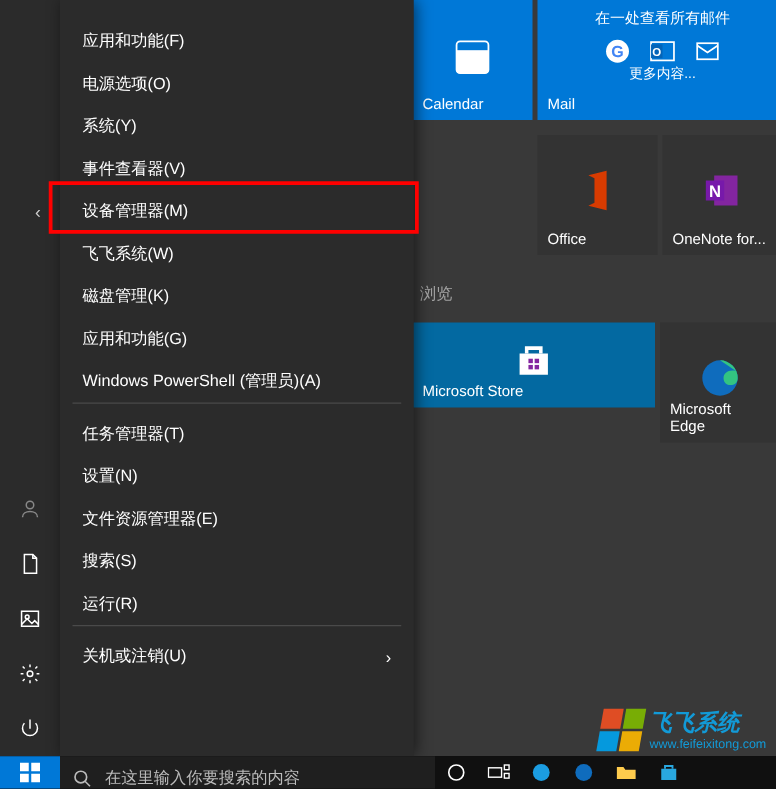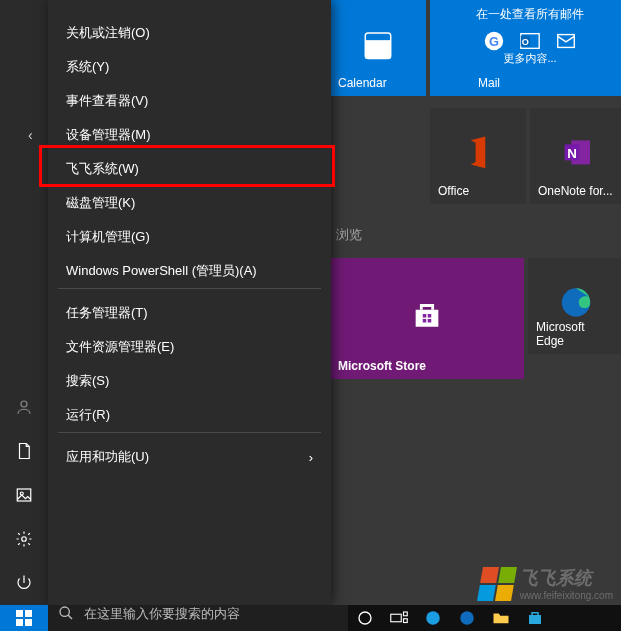--- a/index.html
+++ b/index.html
@@ -15,23 +15,23 @@
   .section-title { position: absolute; color: #a3a3a3; font-size: 13px; }
   .winx { position: absolute; left: 48px; top: 0; width: 283px; height: 605px; background: #2b2b2b; box-shadow: 2px 0 12px rgba(0,0,0,.6); }
   .winx-item { height: 34px; display: flex; align-items: center; padding: 0 18px; color: #fff; font-size: 13px; cursor: default; position: relative; }
   .winx-item.sep::after { content: ""; position: absolute; left: 10px; right: 10px; bottom: -1px; height: 1px; background: #4a4a4a; }
   .winx-item .chev { position: absolute; right: 18px; color: #fff; }
   .highlight { position: absolute; border: 3px solid #ff0000; pointer-events: none; }
   .arrow-ind { position: absolute; left: -20px; top: 50%; transform: translateY(-50%); color: #d0d0d0; font-size: 14px; }
   .taskbar { position: absolute; left: 0; bottom: 0; width: 621px; height: 26px; background: #101010; display: flex; align-items: center; }
   .tb-btn { width: 34px; height: 26px; display: flex; align-items: center; justify-content: center; color: #fff; font-size: 14px; }
   .tb-start { width: 48px; background: #0078d7; }
-  .tb-search { flex: 0 0 300px; height: 26px; background: #1f1f1f; display: flex; align-items: flex-start; color: #bbb; font-size: 13px; padding-left: 10px; }
+  .tb-search { flex: 0 0 300px; height: 26px; background: #1f1f1f; display: flex; align-items: flex-end; color: #bbb; font-size: 13px; padding-left: 10px; }
   .tb-search svg { margin-right: 10px; }
-  .watermark { position: absolute; right: 8px; bottom: 30px; display: flex; align-items: center; opacity: .9; font-style: italic; font-weight: bold; color: #737373; }
+  .watermark { position: absolute; right: 8px; bottom: 30px; display: flex; align-items: center; opacity: .9; font-style: italic; font-weight: bold; color: #0ea5e9; }
   .watermark .wlogo { width: 34px; height: 34px; display: grid; grid-template-columns: 1fr 1fr; grid-template-rows: 1fr 1fr; gap: 2px; margin-right: 6px; transform: skewX(-10deg); }
   .watermark .wlogo span:nth-child(1){background:#f25022;} .watermark .wlogo span:nth-child(2){background:#7fba00;} .watermark .wlogo span:nth-child(3){background:#00a4ef;} .watermark .wlogo span:nth-child(4){background:#ffb900;}
   .mailwide { position: absolute; background: #0078d7; color: #fff; }
 </style>
 </head>
 <body>
 
 <div class="startlayer">
   <div class="sidebar">
     <div class="sidebar-stack">
@@ -82,21 +82,21 @@
               <rect x="2" y="4" width="20" height="16" fill="none" stroke="#fff" stroke-width="1.5"></rect>
               <rect x="2" y="6" width="10" height="12" fill="#0364b8"></rect>
               <text x="7" y="16" font-size="10" font-weight="bold" text-anchor="middle" fill="#fff">O</text>
             </svg></span>
         <span><svg width="22" height="22" viewBox="0 0 24 24" fill="none" stroke="#fff" stroke-width="1.5">
               <rect x="3" y="5" width="18" height="14"></rect>
               <path d="M3 7l9 6 9-6"></path>
             </svg></span>
       </div>
       <div style="position:absolute; bottom:30px; left:0; right:0; text-align:center; font-size:11px;">更多内容...</div>
-      <div style="position:absolute; bottom:6px; left:8px; font-size:12px;margin-left:40px;">Mail</div>
+      <div style="position:absolute; bottom:6px; left:8px; font-size:12px;">Mail</div>
     </div>
     <div class="tile" style="left:0; top:0; width:96px; height:96px; background:#0078d7;">
       <div class="ticon">
           <svg width="34" height="34" viewBox="0 0 24 24" fill="#fff">
             <rect x="3" y="4" width="18" height="18" rx="2" fill="#fff"></rect>
             <rect x="3" y="4" width="18" height="5" fill="#0078d7"></rect>
             <rect x="3" y="4" width="18" height="18" rx="2" fill="none" stroke="#fff"></rect>
           </svg>
         </div>
       <span class="tile-label">Calendar</span>
@@ -116,21 +116,21 @@
             <rect x="7" y="3" width="14" height="18" fill="#8325a0"></rect>
             <rect x="2" y="6" width="11" height="12" fill="#7719aa"></rect>
             <text x="7.5" y="16" font-size="10" font-weight="bold" text-anchor="middle" fill="#fff">N</text>
           </svg>
         </div>
       <span class="tile-label">OneNote for...</span>
     </div>
 
     <div class="section-title" style="left:6px; top:226px;">浏览</div>
 
-    <div class="tile" style="left:0; top:258px; width:194px; height:121px; background:#701a75;font-weight:bold;">
+    <div class="tile" style="left:0; top:258px; width:194px; height:68px; background:#0369a1;">
       <div class="ticon">
           <svg width="34" height="34" viewBox="0 0 24 24" fill="#fff">
             <path d="M4 8h16v12H4z"></path>
             <path d="M8 8V5h8v3" fill="none" stroke="#fff" stroke-width="2"></path>
             <rect x="9" y="11" width="2.5" height="2.5" fill="#8325a0"></rect>
             <rect x="12.5" y="11" width="2.5" height="2.5" fill="#8325a0"></rect>
             <rect x="9" y="14.5" width="2.5" height="2.5" fill="#8325a0"></rect>
             <rect x="12.5" y="14.5" width="2.5" height="2.5" fill="#8325a0"></rect>
           </svg>
         </div>
@@ -144,60 +144,66 @@
             <circle cx="12" cy="12" r="10" fill="none"></circle>
           </svg>
         </div>
       <span class="tile-label">Microsoft Edge</span>
     </div>
   </div>
 
   <div class="winx">
     <div style="height:16px;"></div>
     <div class="winx-item">
-        <span>关机或注销(O)</span>
+        <span>应用和功能(F)</span>
+      </div>
+    <div class="winx-item">
+        <span>电源选项(O)</span>
       </div>
     <div class="winx-item">
         <span>系统(Y)</span>
       </div>
     <div class="winx-item">
         <span>事件查看器(V)</span>
       </div>
     <div class="winx-item">
       <span class="arrow-ind">‹</span>
       <span>设备管理器(M)</span>
     </div>
     <div class="winx-item">
         <span>飞飞系统(W)</span>
       </div>
     <div class="winx-item">
         <span>磁盘管理(K)</span>
       </div>
     <div class="winx-item">
-        <span>计算机管理(G)</span>
+        <span>应用和功能(G)</span>
       </div>
     <div class="winx-item sep">
         <span>Windows PowerShell (管理员)(A)</span>
       </div>
     <div style="height:8px;"></div>
     <div class="winx-item">
         <span>任务管理器(T)</span>
       </div>
     <div class="winx-item">
+        <span>设置(N)</span>
+      </div>
+    <div class="winx-item">
         <span>文件资源管理器(E)</span>
       </div>
     <div class="winx-item">
         <span>搜索(S)</span>
       </div>
     <div class="winx-item sep">
         <span>运行(R)</span>
       </div>
     <div style="height:8px;"></div>
     <div class="winx-item">
-        <span>应用和功能(U)</span>
+        <span>关机或注销(U)</span>
         <span class="chev">›</span>
       </div>
   </div>
 
   <div class="highlight" style="left:39px; top:145px; width:296px; height:42px;"></div>
 </div>
 
 <div class="watermark">
   <div class="wlogo">
       <span></span>

